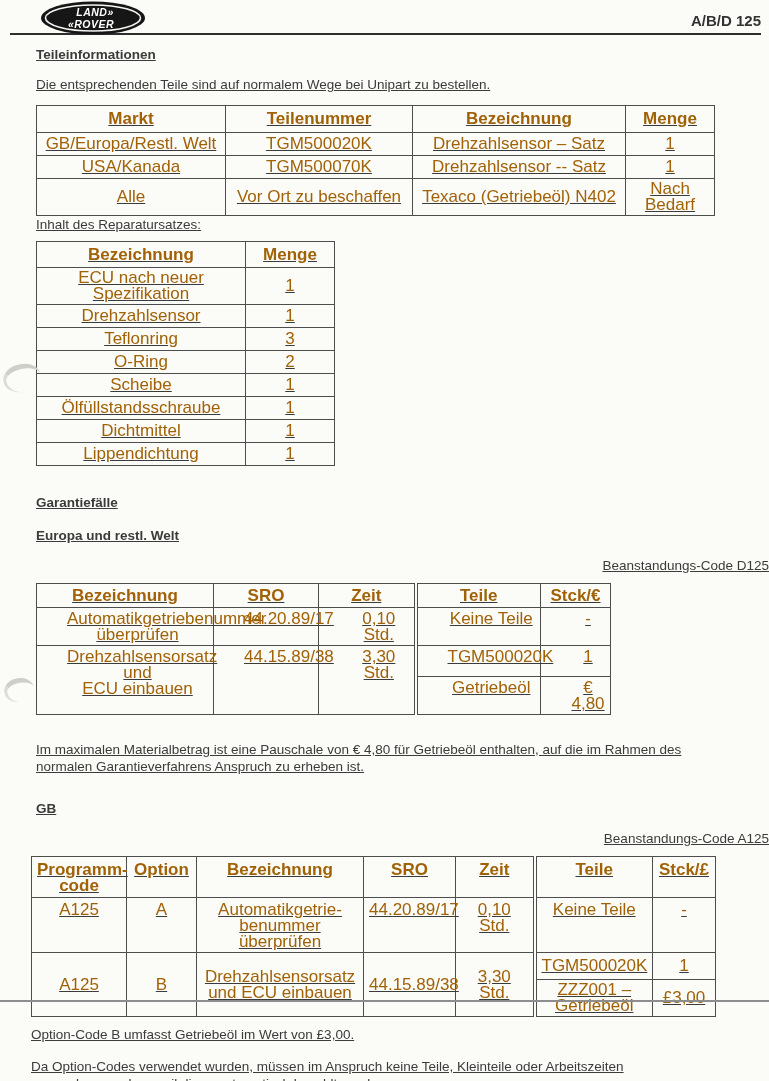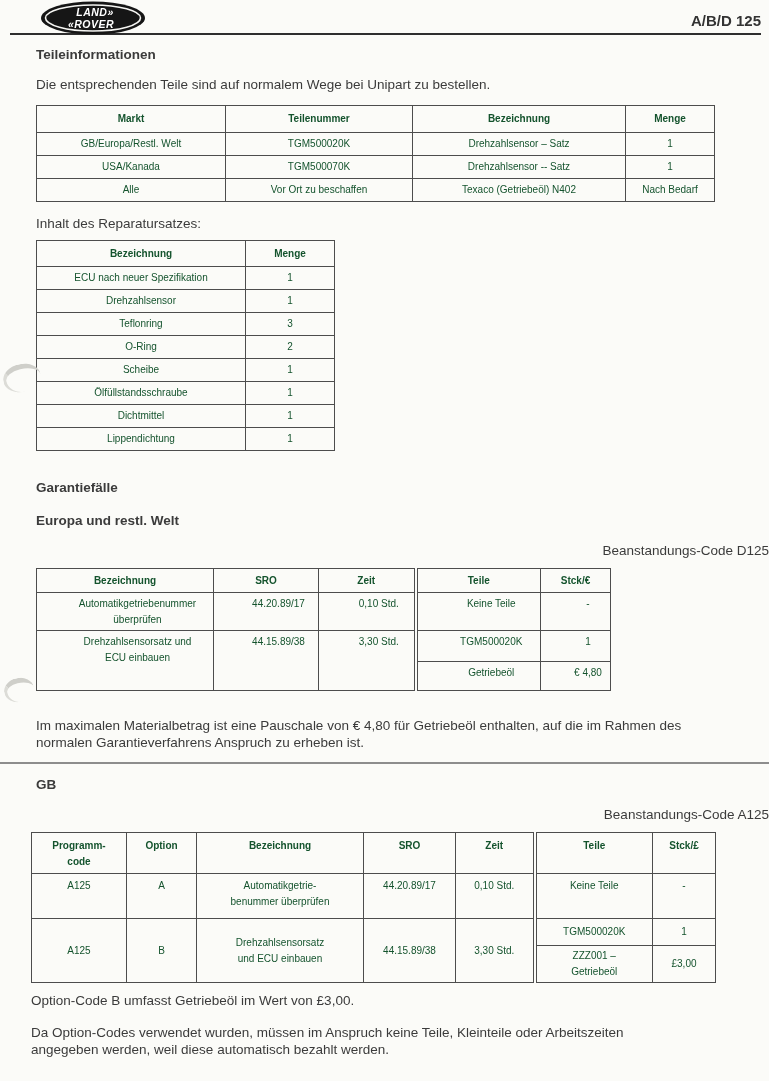--- a/index.html
+++ b/index.html
@@ -5,44 +5,44 @@
   * { box-sizing: border-box; }
   html, body { margin: 0; padding: 0; }
   body {
     width: 769px; height: 1081px;
     background: #fbfbf8;
     font-family: "Liberation Sans", sans-serif;
     color: #3b3b3b;
     position: relative;
     overflow: hidden;
   }
-  .page { position: relative; width: 769px; height: 764px; }
+  .page { position: relative; width: 769px; height: 1002px; text-decoration: underline; }
 
   
   .hdr { position: relative; height: 35px; border-bottom: 2px solid #2e2e2e; margin: 0 8px 0 10px; }
   .logo { position: absolute; left: 30px; top: 1px; }
   .docnum { position: absolute; right: 0; bottom: 4px; font-size: 15px; font-weight: bold; color: #333; }
   h2, h3, p { margin: 0; font-size: 13.5px; line-height: 17px; }
   .m36 { margin-left: 36px; }
   .m30 { margin-left: 31px; }
   .pre { white-space: pre-line; }
 
   .title-parts   { margin-top: 11px; }
   .intro         { margin-top: 13px; }
-  .cap-kit       { margin-top: 13px; }
+  .cap-kit       { }
   .title-warr    { margin-top: 28px; }
   .head-europe   { margin-top: 16px; }
   .code-line     { margin-top: 13px; text-align: right; }
   .pauschale     { margin-top: 26px; }
   .head-gb       { margin-top: 25px; }
   .note-option   { margin-top: 9px; }
   .note-usage    { margin-top: 15px; }
 
   
-  table { border-collapse: collapse; font-size: 10px; color: #14532d; table-layout: fixed; }
+  table { border-collapse: collapse; font-size: 17px; color: #a16207; table-layout: fixed; }
   th, td { border: 1px solid #4d4d4d; padding: 2px 5px; line-height: 16px; }
   th { font-weight: bold; text-align: center; vertical-align: middle; }
   td { text-align: center; vertical-align: middle; }
   td.left { text-align: center; }
   .dbl { border-left: 4px double #4d4d4d; }
 
   .t-market { margin: 12px 0 0 36px; width: 678px; }
   .t-market tr { height: 23px; }
   .t-market tr.hr { height: 27px; }
 

